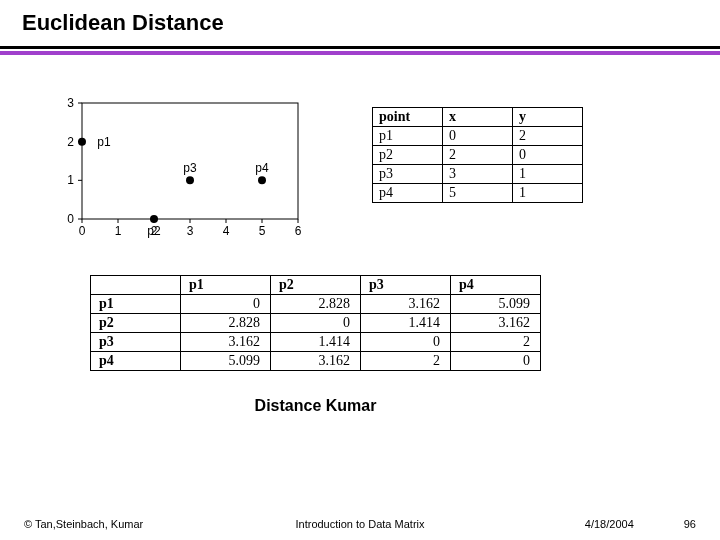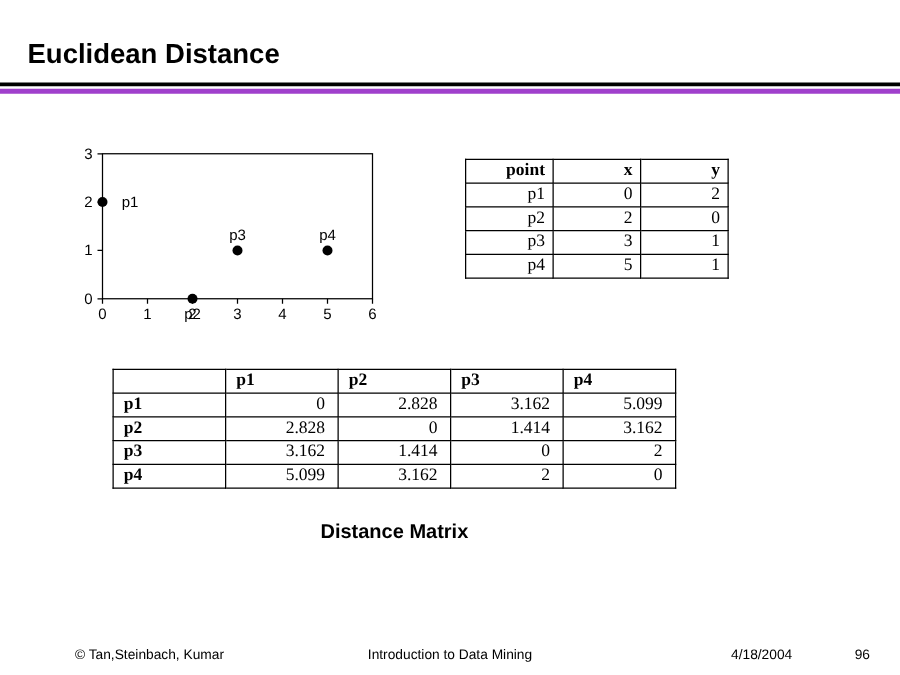--- a/index.html
+++ b/index.html
@@ -9,21 +9,21 @@
     height: 540px;
     background: #fff;
     font-family: Arial, Helvetica, sans-serif;
     position: relative;
     color: #000;
   }
   .title {
     font-family: Verdana, Arial, sans-serif;
     font-size: 22px;
     font-weight: bold;
-    padding: 30px 0 0 22px;
+    padding: 10px 0 0 22px;
   }
   .rule-wrap {
     margin: 10px 0 0 0;
   }
   .rule1 { height: 3px; background: #000; }
   .rule2 { height: 4px; background: #a040cc; margin-top: 2px; }
   .content {
     position: relative;
     width: 100%;
   }
@@ -41,21 +41,21 @@
   .coord-table {
     position: absolute;
     left: 372px;
     top: 52px;
     border-collapse: collapse;
     font-size: 14px;
   }
   .coord-table td, .coord-table th {
     border: 1px solid #000;
     padding: 1px 6px;
-    text-align: right;
+    text-align: left;
     min-width: 70px;
     font-weight: normal;
     font-family: "Times New Roman", Times, serif;
   }
   .coord-table th { font-weight: bold; }
   
   .dist-wrap {
     position: absolute;
     left: 90px;
     top: 220px;
@@ -82,21 +82,21 @@
   }
   
   .footer {
     position: absolute;
     bottom: 10px;
     left: 0;
     width: 100%;
     font-size: 11px;
     padding: 0 24px;
   }
-  .footer .left { float: left; margin-left: 36px; }
+  .footer .left { float: left; }
   .footer .mid { position: absolute; left: 0; right: 0; text-align: center; }
   .footer .rdate { float: right; margin-right: 50px; }
   .footer .pnum { float: right; }
 </style>
 </head>
 <body>
 
 <div class="title">Euclidean Distance</div>
 <div class="rule-wrap">
   <div class="rule1"></div>
@@ -208,23 +208,23 @@
           </tr>
           <tr>
             <th>p4</th>
             <td>5.099</td>
             <td>3.162</td>
             <td>2</td>
             <td>0</td>
           </tr>
         </tbody>
     </table>
-    <div class="matrix-caption">Distance Matrix</div>
+    <div class="matrix-caption">Distance Kumar</div>
   </div>
 
 </div>
 
 <div class="footer">
-  <span class="mid">Introduction to Data Mining</span>
+  <span class="mid">Introduction to Data Matrix</span>
   <span class="left">© Tan,Steinbach, Kumar</span>
   <span class="pnum">96</span>
   <span class="rdate">4/18/2004</span>
 </div>
 
 </body></html>

